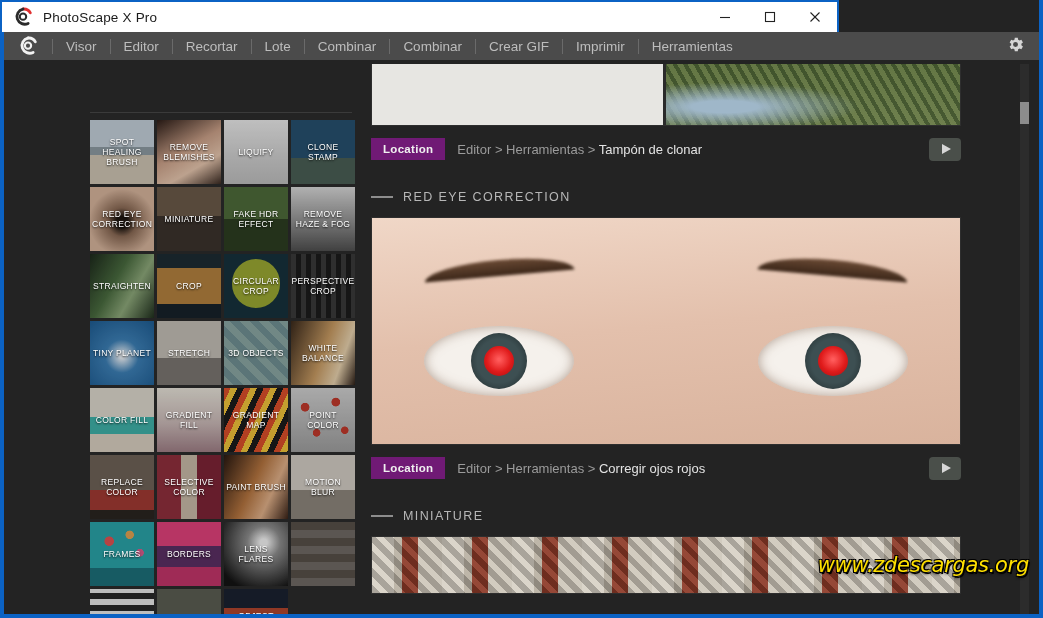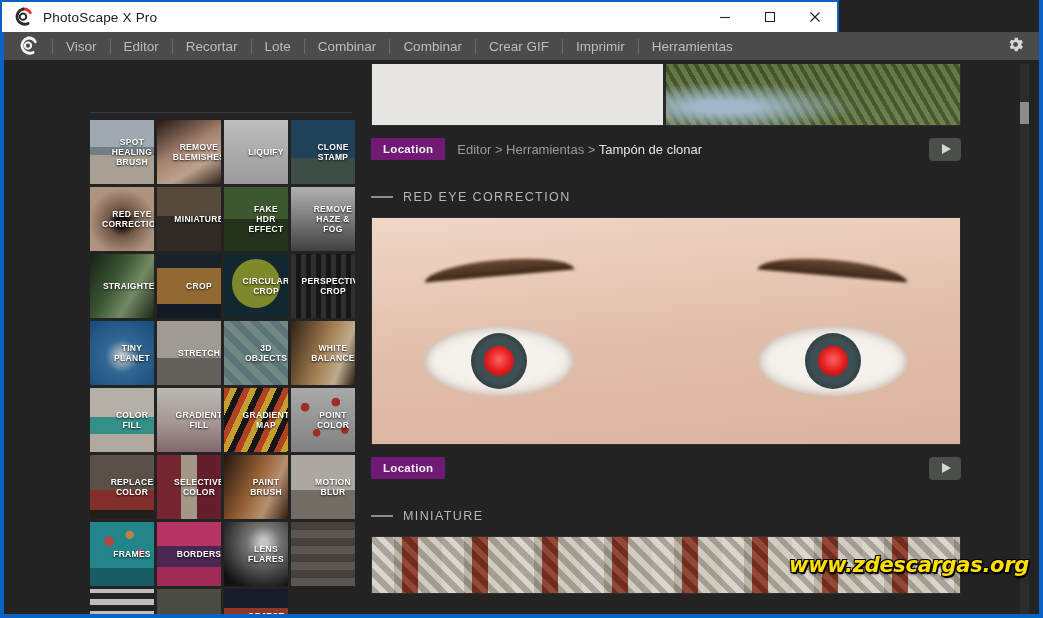--- a/index.html
+++ b/index.html
@@ -81,21 +81,21 @@
   .tile {
     width: 64px; height: 64px; position: relative; overflow: hidden;
     display: flex; align-items: center; justify-content: center;
     background: #3a3a3a; cursor: pointer;
   }
   .tile .thumb { position: absolute; inset: 0; }
   .tile .scrim { position: absolute; inset: 0; background: rgba(0,0,0,.18); }
   .tile .tlabel {
     position: relative; z-index: 3; color: #fff; font-size: 8.5px;
     line-height: 10px; text-align: center; letter-spacing: .3px;
-    text-shadow: 0 1px 2px rgba(0,0,0,.85); padding: 0 2px; font-weight: 700; margin-left: 20px;
+    text-shadow: 0 1px 2px rgba(0,0,0,.85); padding: 0 2px; font-weight: 400;
   }
   .tile.selected { outline: 3px solid #35b4ef; outline-offset: -3px; }
 
   
   #rightpanel {
     width: 680px; height: 550px; background: #232323;
     position: relative; overflow: hidden; flex: none;
   }
   #rightscroll {
     position: absolute; left: 0; top: 0; width: 662px; height: 550px; overflow: hidden;
@@ -138,21 +138,21 @@
   #vscroll {
     position: absolute; right: 10px; top: 0; width: 9px; height: 550px; background: #2c2c2c;
   }
   #vthumb {
     position: absolute; left: 0; top: 38px; width: 9px; height: 22px; background: #8c8c8c;
   }
 
   
   #watermark {
     position: absolute; right: 10px; top: 489px; z-index: 40;
-    font-size: 21px; font-weight: bold; font-style: italic;
+    font-size: 21px; font-weight: normal; font-style: italic;
     color: #ffe000; letter-spacing: -.3px;
     text-shadow: 1.5px 1.5px 0 #000, -1px -1px 0 #000, 1px -1px 0 #000,
                  -1px 1px 0 #000, 0 2px 3px rgba(0,0,0,.9);
     font-family: "DejaVu Sans", sans-serif;
   }
 
   
   .a-beach   { background:linear-gradient(#c3cfd8 0 42%,#8d9aa2 42% 55%,#cdc4b3 55% 100%); }
   .a-skin    { background:linear-gradient(150deg,#2e1e18,#caa088 45%,#e6c6ae 70%,#3a2a22); }
   .a-gray    { background:linear-gradient(#e9e9e9,#cfcfcf 55%,#bdbdbd); }
@@ -500,20 +500,21 @@
                 </div>
                 <div class="eye r">
                   <div class="iris">
                     <div class="pupil"></div>
                   </div>
                 </div>
               </div>
             </div>
             <div class="locbar">
               <div class="loc-chip">Location</div>
+              <div class="loc-path"><span>Editor &gt; Herramientas &gt; </span><span class="cur">Corregir ojos rojos</span></div>
               <div class="play-btn">
                 <div class="tri"></div>
               </div>
             </div>
           </div>
           <div class="section">
             <div class="sec-head">
               <div class="sec-dash"></div>
               <div class="sec-title">MINIATURE</div>
             </div>

